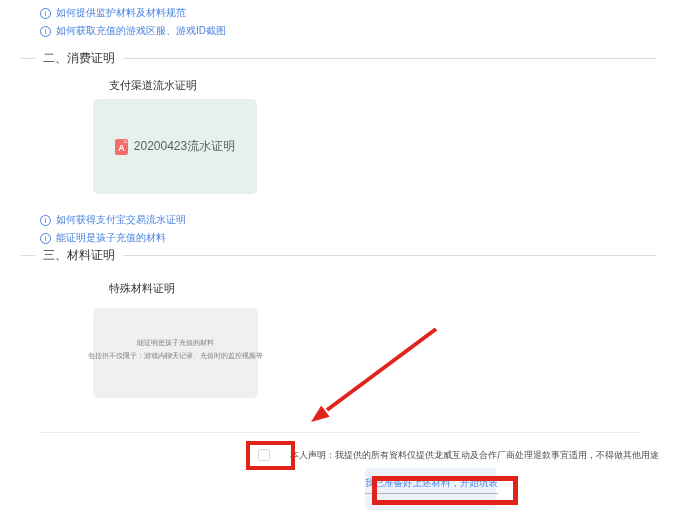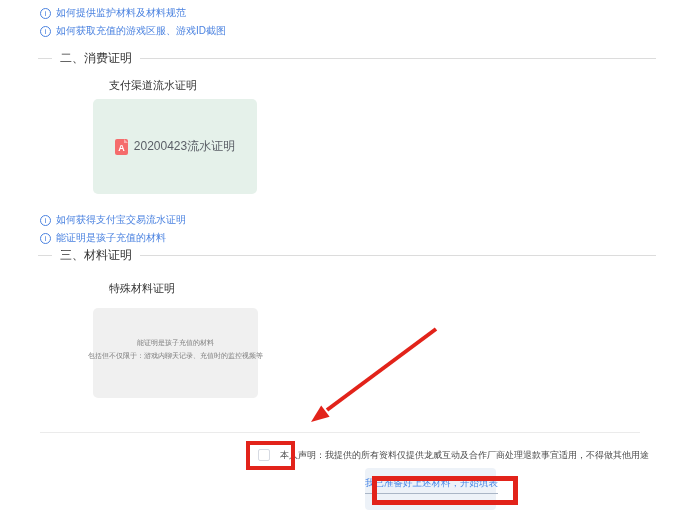--- a/index.html
+++ b/index.html
@@ -6,42 +6,42 @@
   .page{position:relative;width:684px;height:510px;background:#ffffff;overflow:hidden;
         font-family:"Liberation Sans","DejaVu Sans",sans-serif;}
 
   
   .help-link{position:absolute;left:40px;display:flex;align-items:center;gap:5px;
              color:#4a82e0;font-size:10px;line-height:12px;cursor:pointer;}
   .info-icon{flex:0 0 auto;width:11px;height:11px;border:1px solid #4a82e0;border-radius:50%;
              font-size:8px;line-height:9px;text-align:center;box-sizing:border-box;color:#4a82e0;}
 
   
-  .section-header{position:absolute;left:38px;right:28px;height:16px;display:flex;align-items:center;}
+  .section-header{position:absolute;left:21px;right:28px;height:16px;display:flex;align-items:center;}
   .section-header .line-short{width:14px;height:1px;background:#dcdcdc;}
   .section-header .line-long{flex:1;height:1px;background:#dcdcdc;}
   .section-header .title{margin:0 8px;font-size:12px;color:#333;white-space:nowrap;}
 
   
   .field-label{position:absolute;left:109px;width:164px;text-align:left;font-size:11px;color:#333;}
 
   
   .file-card{position:absolute;left:93px;top:99px;width:164px;height:95px;background:#e5f1ea;
              border-radius:5px;display:flex;align-items:center;justify-content:center;gap:6px;cursor:pointer;}
   .file-name{font-size:12px;color:#5a5e66;}
 
   
   .hint-card{position:absolute;left:93px;top:308px;width:165px;height:90px;background:#f0f0f0;
              border-radius:5px;display:flex;flex-direction:column;align-items:center;justify-content:center;
              padding-bottom:8px;box-sizing:border-box;}
   .hint-line{font-size:7px;color:#7d7d7d;line-height:13px;white-space:nowrap;}
 
   
   .bottom-divider{position:absolute;left:40px;top:432px;width:600px;height:1px;background:#ebebeb;}
-  .declare-row{position:absolute;left:258px;top:448px;display:flex;align-items:flex-start;gap:10px;}
+  .declare-row{position:absolute;left:258px;top:448px;display:flex;align-items:flex-start;gap:20px;}
   .checkbox{width:12px;height:12px;border:1px solid #d6dae2;border-radius:2px;background:#fff;
             margin-top:1px;box-sizing:border-box;cursor:pointer;}
   .declare-text{font-size:9px;color:#4b4b4b;line-height:14px;white-space:nowrap;}
 
   .start-button{position:absolute;left:365px;top:468px;width:131px;height:42px;background:#edf2f8;
                 border-radius:4px;text-align:center;cursor:pointer;}
   .start-button .label{display:inline-block;margin-top:9px;font-size:9.5px;color:#4a87e6;
                        padding-bottom:3px;border-bottom:1px solid #aab6c6;white-space:nowrap;}
 
   

